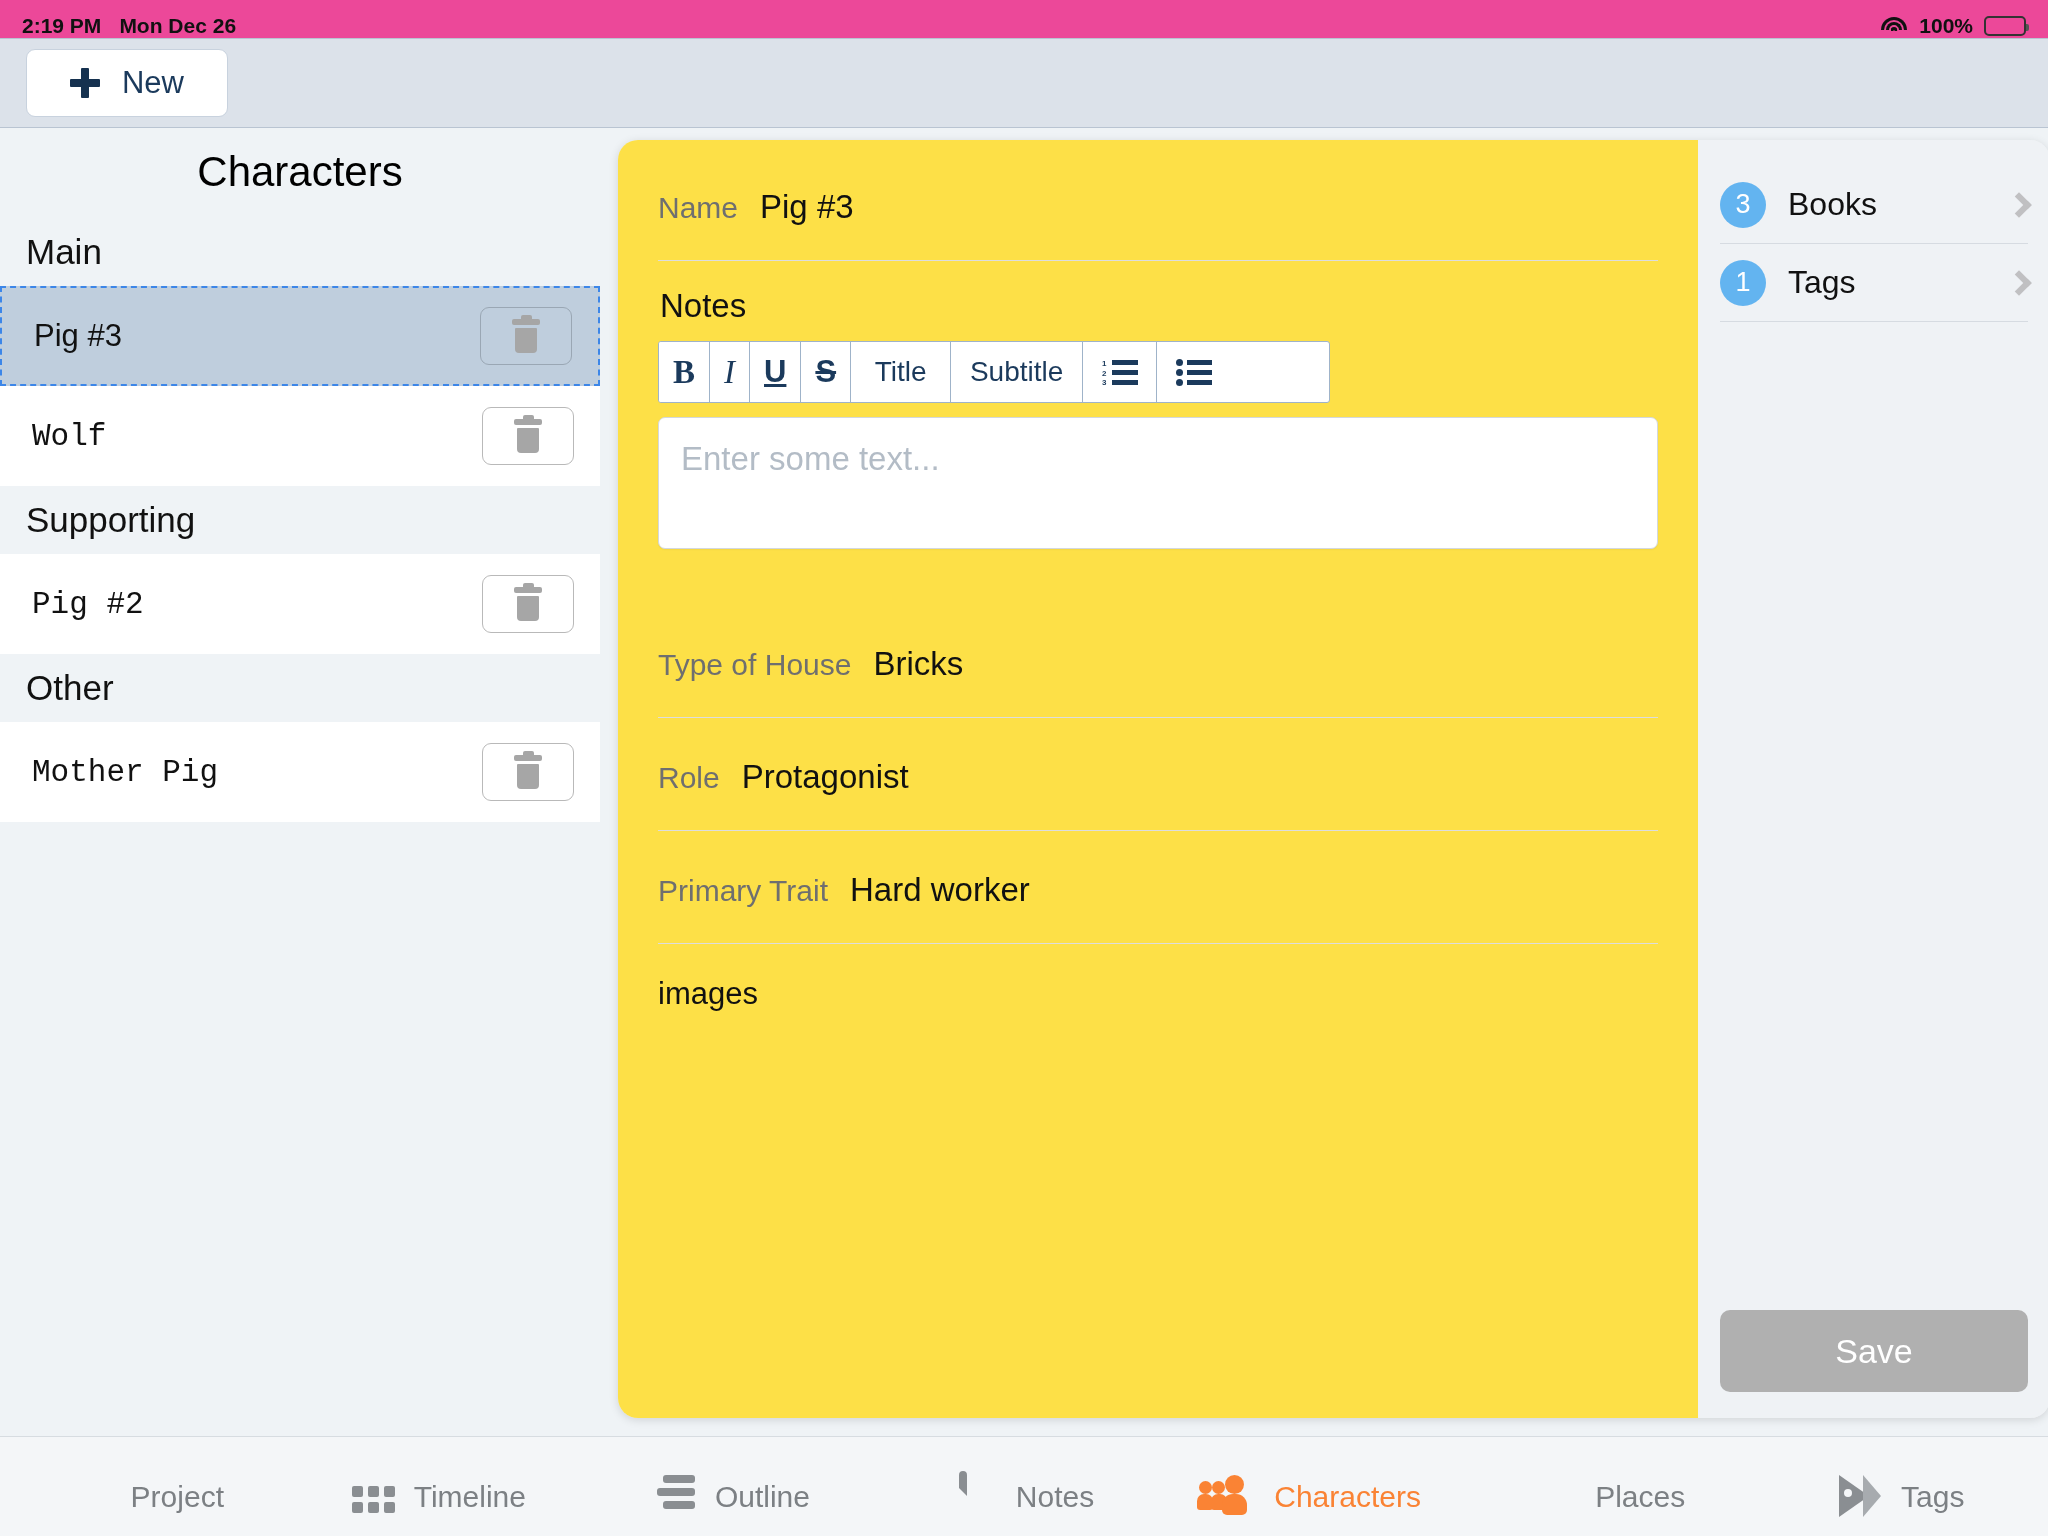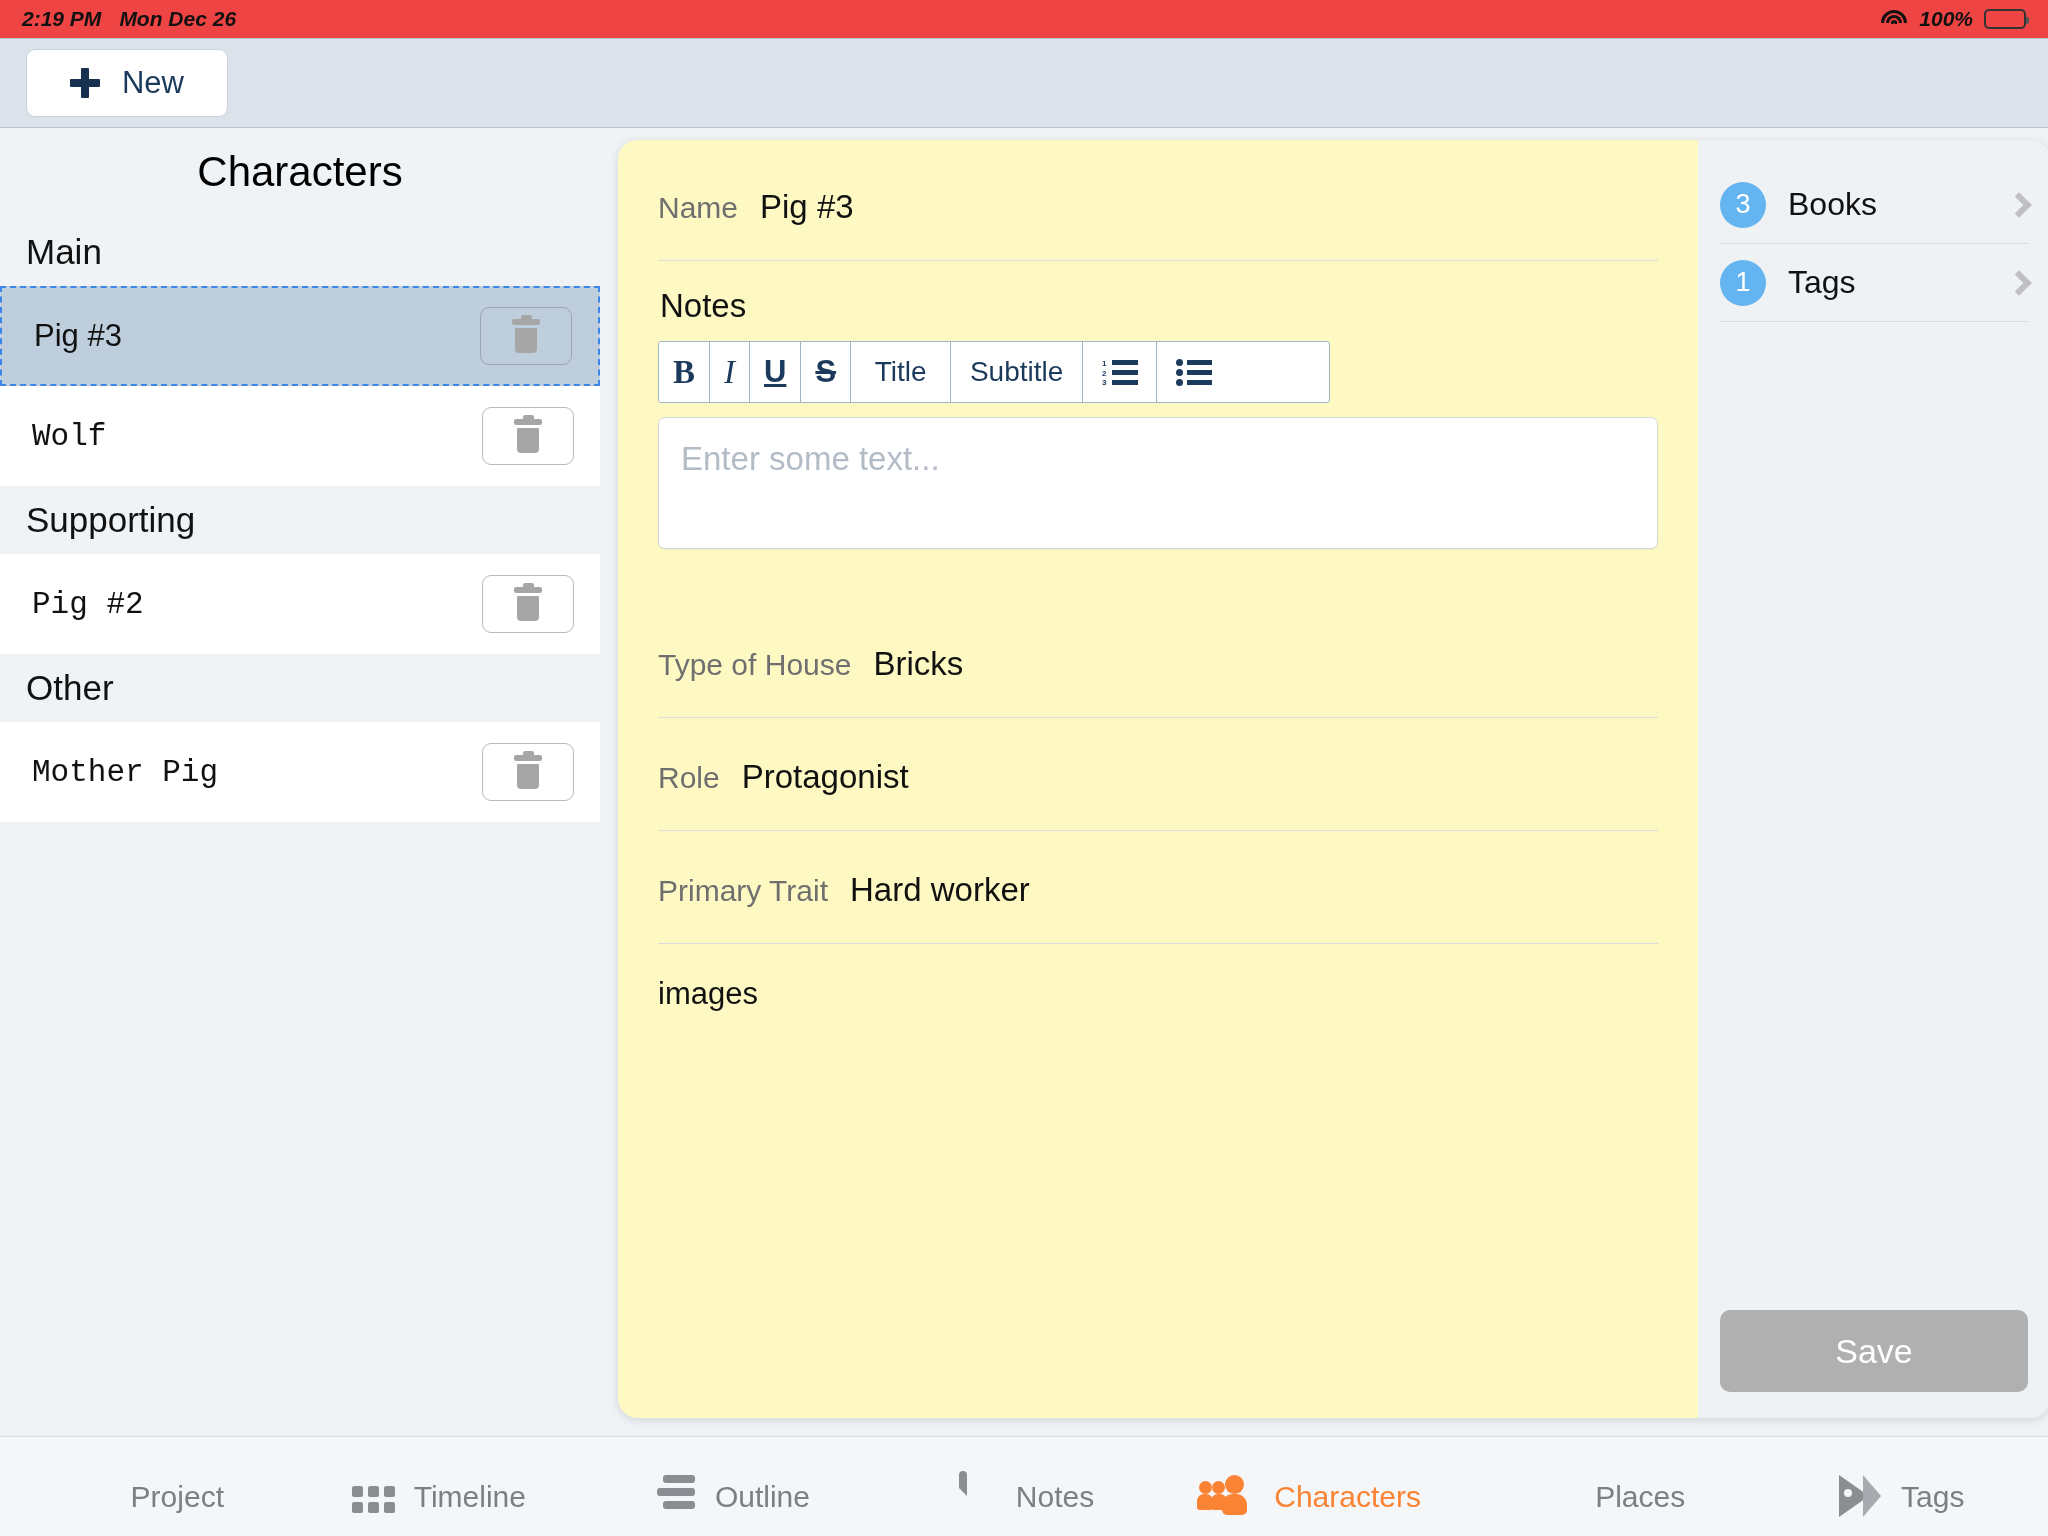--- a/index.html
+++ b/index.html
@@ -7,24 +7,24 @@
     width: 2048px; height: 1536px;
     font-family: "Liberation Sans", sans-serif;
     background: #EFF3F6;
     overflow: hidden;
   }
   .screen { position: relative; width: 2048px; height: 1536px; display: flex; flex-direction: column; }
 
   
   .statusbar {
     height: 38px; flex: 0 0 38px;
-    background: #ef4444;
-    display: flex; align-items: center;
+    background: #ec4899;
+    display: flex; align-items: flex-end;
     padding: 0 22px;
-    font-size: 21px; font-weight: bold; color: #111; font-style: italic;
+    font-size: 21px; font-weight: bold; color: #111;
   }
   .sb-left { display: flex; align-items: center; gap: 18px; }
   .sb-right { margin-left: auto; display: flex; align-items: center; gap: 11px; }
   .wifi-icon { width: 28px; height: 20px; position: relative; display: inline-block; }
   .wifi-icon i {
     position: absolute; left: 50%; transform: translateX(-50%);
     border: 3.2px solid #111; border-bottom: none;
     border-radius: 50% 50% 0 0 / 100% 100% 0 0;
   }
   .wifi-icon i:nth-child(1) { width: 26px; height: 13px; top: 1px; }
@@ -98,21 +98,21 @@
   .detail-wrap { flex: 1 1 auto; position: relative; padding: 12px 26px 18px 18px; }
   .detail-shell {
     position: relative; width: 100%; height: 100%;
     display: flex;
     border-radius: 20px;
     background: #EFF2F5;
     box-shadow: 0 2px 10px rgba(0,0,0,.13);
   }
   .detail-card {
     flex: 1 1 auto;
-    background: #fef9c3;
+    background: #fde047;
     border-radius: 20px 0 0 20px;
     padding: 30px 40px 16px 40px;
     overflow: hidden;
     position: relative;
   }
   .field-row {
     display: flex; align-items: baseline;
     gap: 22px;
     padding: 18px 0 34px 0;
     border-bottom: 1px solid #DDDDDD;

